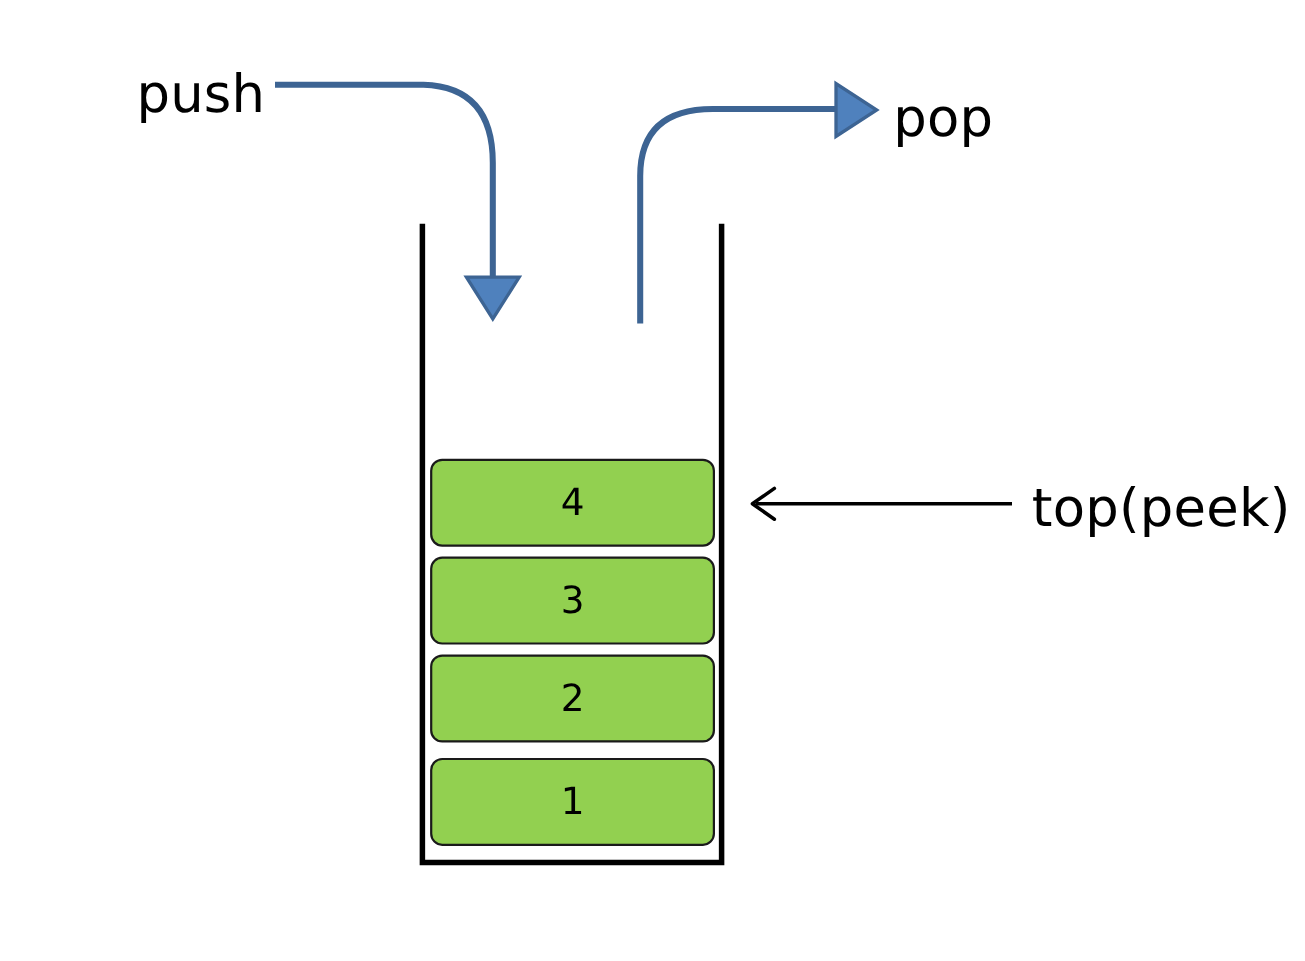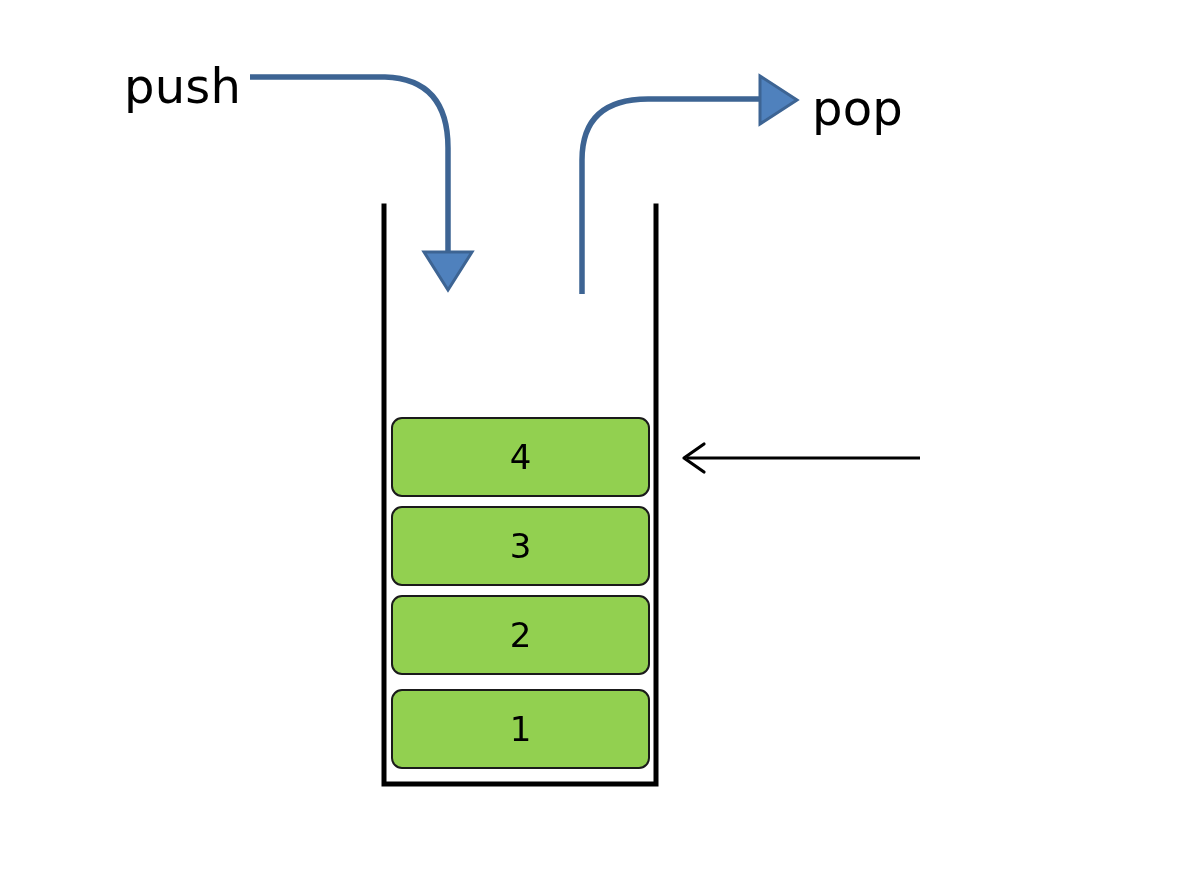--- a/index.html
+++ b/index.html
@@ -95,14 +95,15 @@
   </div>
 
   <div class="stack-cell" style="top:689px; height:80px;">
     <span>1</span>
   </div>
 
   <div class="label" id="label-push">push</div>
 
   <div class="label" id="label-pop">pop</div>
 
+  <div class="label" id="label-peek">top(peek)</div>
 
 </div>
 
 </body></html>

